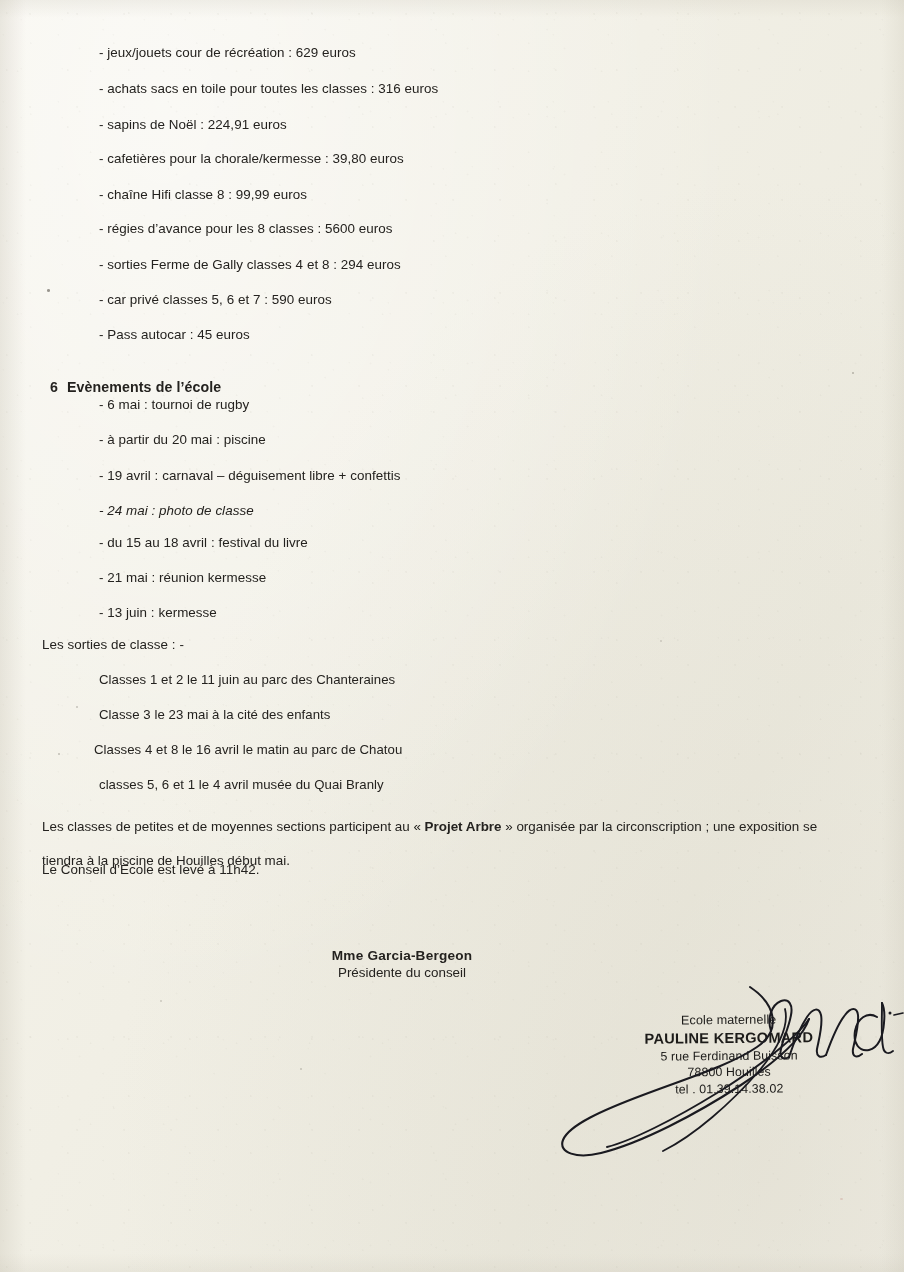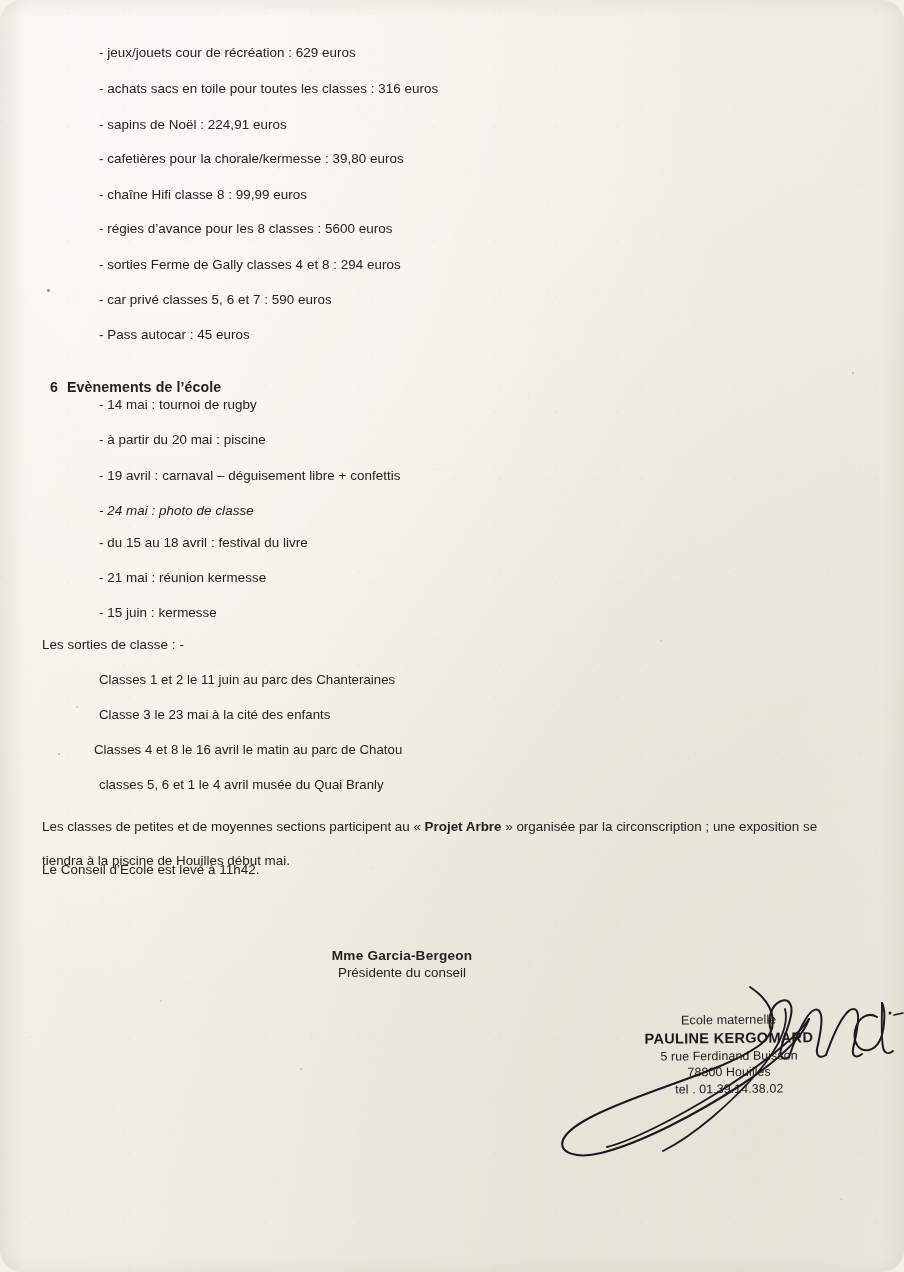--- a/index.html
+++ b/index.html
@@ -19,21 +19,20 @@
   
   .page {
     position: relative;
     width: 904px;
     height: 1272px;
     background:
       radial-gradient(ellipse at 18% 8%, rgba(255,255,255,0.55) 0%, rgba(255,255,255,0) 55%),
       radial-gradient(ellipse at 85% 92%, rgba(214,210,195,0.40) 0%, rgba(214,210,195,0) 60%),
       linear-gradient(118deg, #f6f4ec 0%, #f1efe5 42%, #edebe0 74%, #f2f0e7 100%);
     overflow: hidden;
-    border-radius: 22px;
   }
   .grain {
     position: absolute;
     inset: 0;
     pointer-events: none;
     opacity: 0.5;
     background-image:
       radial-gradient(circle at 11% 23%, rgba(150,145,130,0.16) 0.6px, transparent 1.2px),
       radial-gradient(circle at 37% 61%, rgba(150,145,130,0.13) 0.6px, transparent 1.2px),
       radial-gradient(circle at 64% 15%, rgba(150,145,130,0.15) 0.6px, transparent 1.2px),
@@ -173,27 +172,27 @@
     <div class="line bullet" style="top:187px">- chaîne Hifi classe 8 : 99,99 euros</div>
     <div class="line bullet" style="top:221px">- régies d’avance pour les 8 classes : 5600 euros</div>
     <div class="line bullet" style="top:257px">- sorties Ferme de Gally classes 4 et 8 : 294 euros</div>
     <div class="line bullet" style="top:292px">- car privé classes 5, 6 et 7 : 590 euros</div>
     <div class="line bullet" style="top:327px">- Pass autocar : 45 euros</div>
 
     <div class="section-head" style="top:362px">
       <span class="num">6</span><span>Evènements de l’école</span>
     </div>
 
-    <div class="line bullet-ev" style="top:397px">- 14 mai : tournoi de rugby</div>
+    <div class="line bullet-ev" style="top:397px">- 6 mai : tournoi de rugby</div>
     <div class="line bullet-ev" style="top:432px">- à partir du 20 mai : piscine</div>
     <div class="line bullet-ev" style="top:468px">- 19 avril : carnaval – déguisement libre + confettis</div>
     <div class="line bullet-ev ital" style="top:503px">- 24 mai : photo de classe</div>
     <div class="line bullet-ev" style="top:535px">- du 15 au 18 avril : festival du livre</div>
     <div class="line bullet-ev" style="top:570px">- 21 mai : réunion kermesse</div>
-    <div class="line bullet-ev" style="top:605px">- 15 juin : kermesse</div>
+    <div class="line bullet-ev" style="top:605px">- 13 juin : kermesse</div>
 
     <div class="line body-left" style="top:637px">Les sorties de classe : -</div>
 
     <div class="line outing" style="top:672px">Classes 1 et 2  le 11 juin au parc des Chanteraines</div>
     <div class="line outing" style="top:707px">Classe 3 le 23 mai   à la cité des enfants</div>
     <div class="line outing ind" style="top:742px">Classes 4 et 8 le 16 avril le matin au parc de Chatou</div>
     <div class="line outing" style="top:777px">classes 5, 6 et 1 le 4 avril  musée du  Quai Branly</div>
 
     <div class="para" style="top:810px">
       <span>Les classes de petites et de moyennes sections participent au « </span><b>Projet Arbre</b><span> » organisée par la circonscription ; une exposition se tiendra  à la piscine de Houilles début mai.</span>

